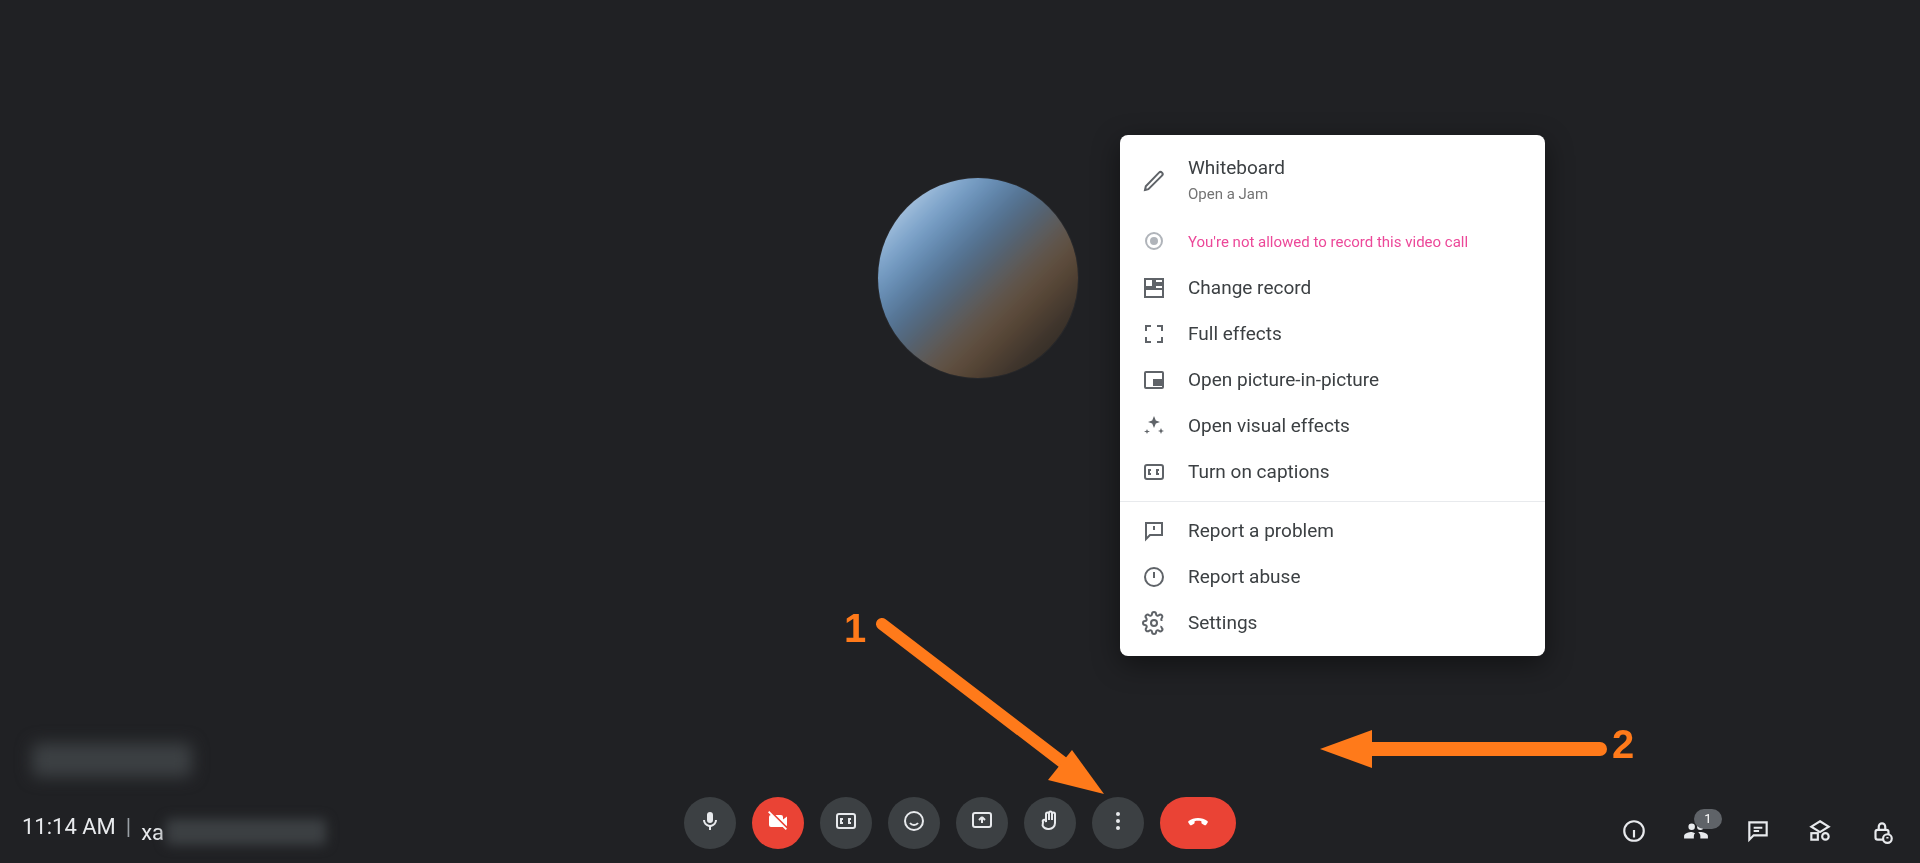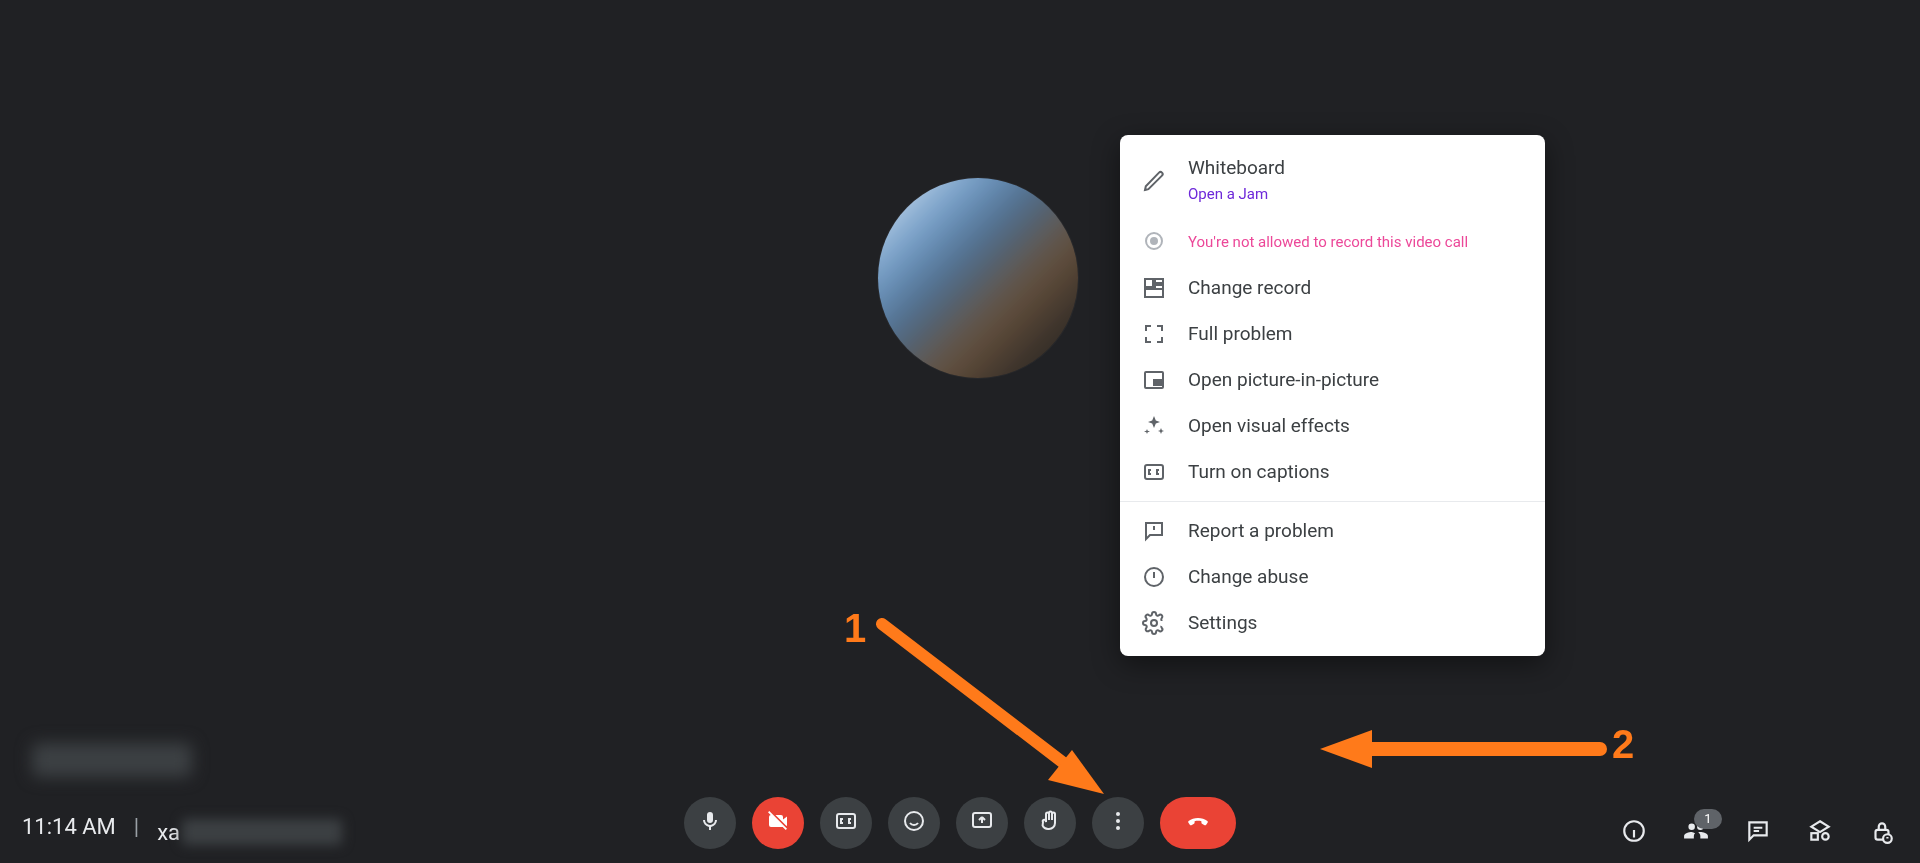--- a/index.html
+++ b/index.html
@@ -77,38 +77,38 @@
     flex: 0 0 24px;
     display: flex;
     align-items: center;
     justify-content: center;
     color: #5f6368;
   }
   .menu-item.disabled .mi-icon { color: #b0b4ba; }
   .menu-item .mi-text { display: flex; flex-direction: column; }
   .menu-item .mi-sub {
     font-size: 15px;
-    color: #6d28d9;
+    color: #737373;
     margin-top: 2px;
   }
   .menu-item.disabled .mi-sub { color: #ec4899; }
   .menu-sep {
     height: 1px;
     background: #e8eaed;
     margin: 6px 0;
   }
 
   
   .bottom-left {
     position: absolute;
     left: 22px;
     bottom: 18px;
     display: flex;
     align-items: center;
-    gap: 18px;
+    gap: 10px;
     font-size: 22px;
     color: #e8eaed;
   }
   .bottom-left .sep { color: #9aa0a6; }
 
   .meeting-code {
     display: inline-flex;
     align-items: center;
     margin-top: 12px;
   }
@@ -260,21 +260,21 @@
         </span>
     </div>
 
     <div class="menu-item">
       <span class="mi-icon">
         <svg viewBox="0 0 24 24" fill="none" stroke="currentColor" stroke-width="2">
           <path d="M4 9V4h5M20 9V4h-5M4 15v5h5M20 15v5h-5"></path>
         </svg>
       </span>
       <span class="mi-text">
-          <span>Full problem</span>
+          <span>Full effects</span>
         </span>
     </div>
 
     <div class="menu-item">
       <span class="mi-icon">
         <svg viewBox="0 0 24 24" fill="none" stroke="currentColor" stroke-width="2">
           <rect x="3" y="4" width="18" height="16" rx="1"></rect>
             <rect x="12" y="12" width="7" height="5" fill="currentColor"></rect>
         </svg>
       </span>
@@ -321,21 +321,21 @@
     </div>
 
     <div class="menu-item">
       <span class="mi-icon">
         <svg viewBox="0 0 24 24" fill="none" stroke="currentColor" stroke-width="2">
           <circle cx="12" cy="12" r="9"></circle>
             <path d="M12 7v6M12 17h.01"></path>
         </svg>
       </span>
       <span class="mi-text">
-          <span>Change abuse</span>
+          <span>Report abuse</span>
         </span>
     </div>
 
 
     <div class="menu-item">
       <span class="mi-icon">
         <svg viewBox="0 0 24 24" fill="none" stroke="currentColor" stroke-width="2">
           <circle cx="12" cy="12" r="3"></circle>
           <path d="M19.4 15a1.7 1.7 0 0 0 .34 1.87l.06.06a2 2 0 1 1-2.83 2.83l-.06-.06a1.7 1.7 0 0 0-1.87-.34 1.7 1.7 0 0 0-1 1.56V21a2 2 0 0 1-4 0v-.09a1.7 1.7 0 0 0-1-1.56 1.7 1.7 0 0 0-1.87.34l-.06.06a2 2 0 1 1-2.83-2.83l.06-.06A1.7 1.7 0 0 0 4.6 15a1.7 1.7 0 0 0-1.56-1H3a2 2 0 0 1 0-4h.09A1.7 1.7 0 0 0 4.6 9a1.7 1.7 0 0 0-.34-1.87l-.06-.06A2 2 0 1 1 7.03 4.24l.06.06A1.7 1.7 0 0 0 9 4.6a1.7 1.7 0 0 0 1-1.56V3a2 2 0 0 1 4 0v.09A1.7 1.7 0 0 0 15 4.6a1.7 1.7 0 0 0 1.87-.34l.06-.06a2 2 0 1 1 2.83 2.83l-.06.06A1.7 1.7 0 0 0 19.4 9c.14.35.22.73.22 1.12"></path>
         </svg>

